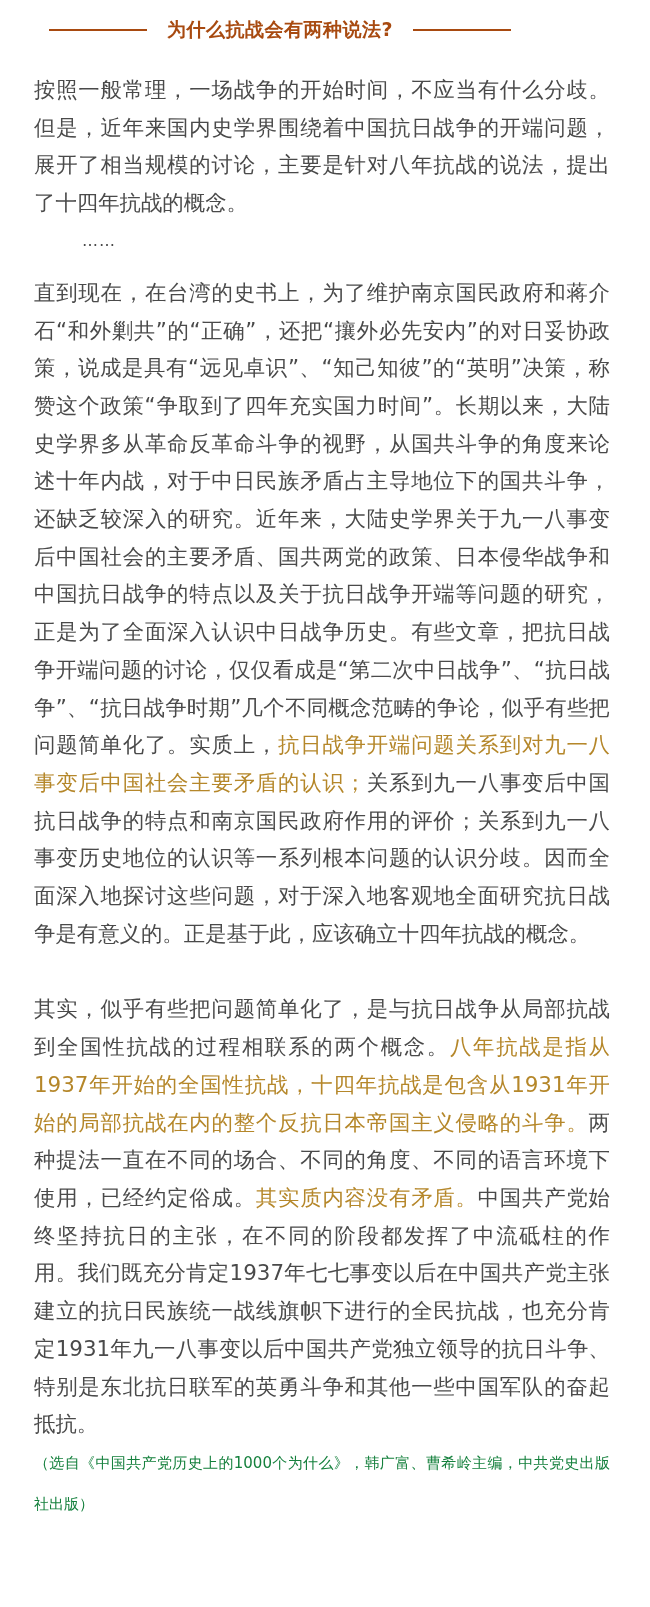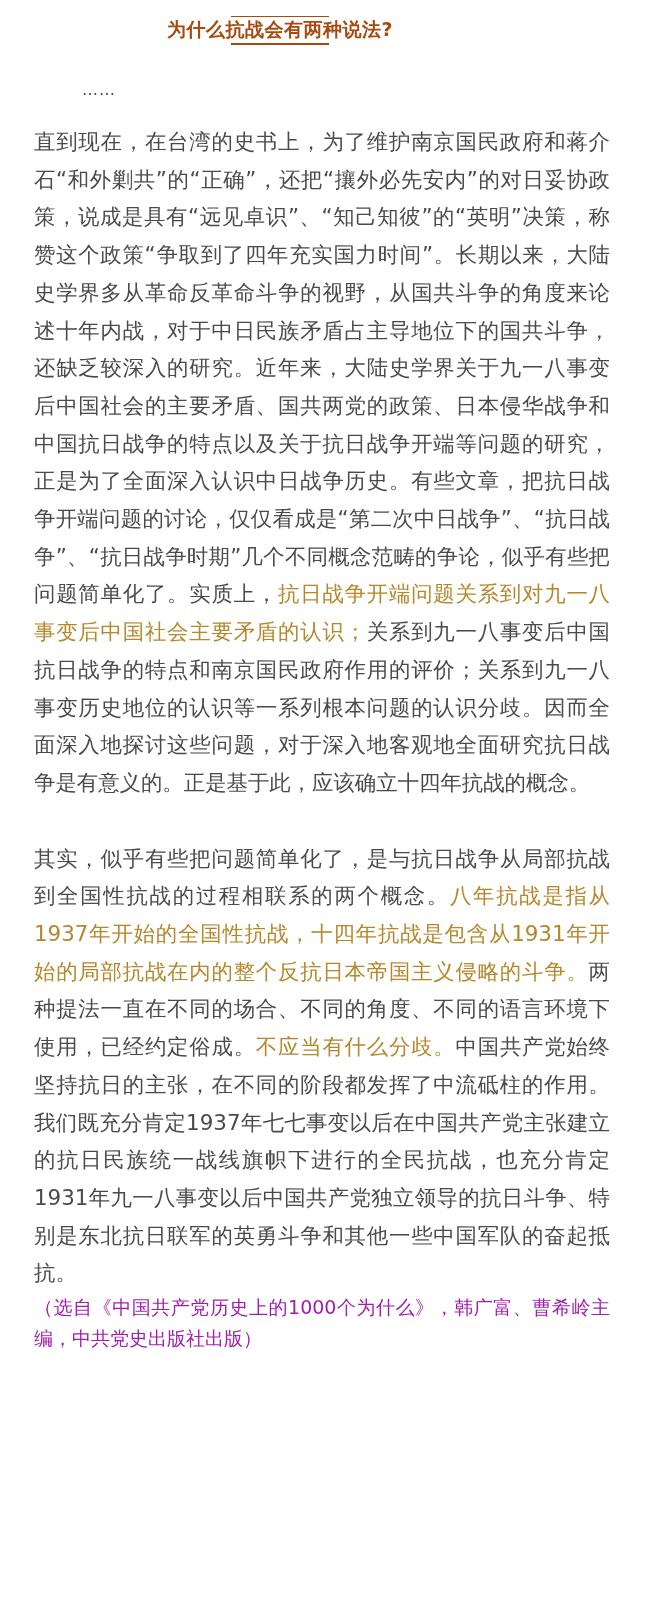--- a/index.html
+++ b/index.html
@@ -2,52 +2,55 @@
 <html><head>
 <meta charset="utf-8">
 <style>
   html, body { margin: 0; padding: 0; background: #ffffff; }
   body {
     width: 650px; height: 1607px; overflow: hidden; position: relative;
     font-family: "DejaVu Sans", "Liberation Sans", sans-serif;
   }
   .title-row {
     position: absolute; left: 0; top: 12px; width: 560px; height: 36px;
-    display: flex; align-items: center; justify-content: center; flex-direction: column;
+    display: flex; align-items: center; justify-content: center;
   }
   .title-line { width: 98px; height: 1.5px; background: #a84a10; }
   .title-text {
     color: #a84a10; font-weight: bold; font-size: 19px;
     margin: 0 20px; letter-spacing: 0.5px; white-space: nowrap;
   }
   .content {
     position: absolute; left: 34px; top: 71px; width: 576px;
     color: #4a4a4a; font-size: 21.4px; line-height: 37.7px;
     text-align: justify; text-justify: inter-character;
   }
   .para { margin: 0; }
   .ellipsis { margin: 0; padding-left: 48px; height: 52px; line-height: 37.7px; font-size: 16px; letter-spacing: 1px; }
   .gap { height: 38px; }
   .hl { color: #b5872a; }
   .source {
-    margin: 0; font-size: 19px; line-height: 31px; color: #a21caf;
+    margin: 0; font-size: 15px; line-height: 41px; color: #15803d;
   }
 </style>
 </head>
 <body>
 
 <div class="title-row">
   <div class="title-line"></div>
   <div class="title-text">为什么抗战会有两种说法?</div>
   <div class="title-line"></div>
 </div>
 
 <div class="content">
+  <p class="para">
+    <span>按照一般常理，一场战争的开始时间，不应当有什么分歧。但是，近年来国内史学界围绕着中国抗日战争的开端问题，展开了相当规模的讨论，主要是针对八年抗战的说法，提出了十四年抗战的概念。</span>
+  </p>
   <p class="ellipsis">……</p>
   <p class="para">
     <span>直到现在，在台湾的史书上，为了维护南京国民政府和蒋介石“和外剿共”的“正确”，还把“攘外必先安内”的对日妥协政策，说成是具有“远见卓识”、“知己知彼”的“英明”决策，称赞这个政策“争取到了四年充实国力时间”。长期以来，大陆史学界多从革命反革命斗争的视野，从国共斗争的角度来论述十年内战，对于中日民族矛盾占主导地位下的国共斗争，还缺乏较深入的研究。近年来，大陆史学界关于九一八事变后中国社会的主要矛盾、国共两党的政策、日本侵华战争和中国抗日战争的特点以及关于抗日战争开端等问题的研究，正是为了全面深入认识中日战争历史。有些文章，把抗日战争开端问题的讨论，仅仅看成是“第二次中日战争”、“抗日战争”、“抗日战争时期”几个不同概念范畴的争论，似乎有些把问题简单化了。实质上，</span><span class="hl">抗日战争开端问题关系到对九一八事变后中国社会主要矛盾的认识；</span><span>关系到九一八事变后中国抗日战争的特点和南京国民政府作用的评价；关系到九一八事变历史地位的认识等一系列根本问题的认识分歧。因而全面深入地探讨这些问题，对于深入地客观地全面研究抗日战争是有意义的。正是基于此，应该确立十四年抗战的概念。</span>
   </p>
   <div class="gap"></div>
   <p class="para">
-    <span>其实，似乎有些把问题简单化了，是与抗日战争从局部抗战到全国性抗战的过程相联系的两个概念。</span><span class="hl">八年抗战是指从1937年开始的全国性抗战，十四年抗战是包含从1931年开始的局部抗战在内的整个反抗日本帝国主义侵略的斗争。</span><span>两种提法一直在不同的场合、不同的角度、不同的语言环境下使用，已经约定俗成。</span><span class="hl">不应当有什么分歧。</span><span>中国共产党始终坚持抗日的主张，在不同的阶段都发挥了中流砥柱的作用。我们既充分肯定1937年七七事变以后在中国共产党主张建立的抗日民族统一战线旗帜下进行的全民抗战，也充分肯定1931年九一八事变以后中国共产党独立领导的抗日斗争、特别是东北抗日联军的英勇斗争和其他一些中国军队的奋起抵抗。</span>
+    <span>其实，似乎有些把问题简单化了，是与抗日战争从局部抗战到全国性抗战的过程相联系的两个概念。</span><span class="hl">八年抗战是指从1937年开始的全国性抗战，十四年抗战是包含从1931年开始的局部抗战在内的整个反抗日本帝国主义侵略的斗争。</span><span>两种提法一直在不同的场合、不同的角度、不同的语言环境下使用，已经约定俗成。</span><span class="hl">其实质内容没有矛盾。</span><span>中国共产党始终坚持抗日的主张，在不同的阶段都发挥了中流砥柱的作用。我们既充分肯定1937年七七事变以后在中国共产党主张建立的抗日民族统一战线旗帜下进行的全民抗战，也充分肯定1931年九一八事变以后中国共产党独立领导的抗日斗争、特别是东北抗日联军的英勇斗争和其他一些中国军队的奋起抵抗。</span>
   </p>
   <p class="source">（选自《中国共产党历史上的1000个为什么》，韩广富、曹希岭主编，中共党史出版社出版）</p>
 </div>
 
 </body></html>

